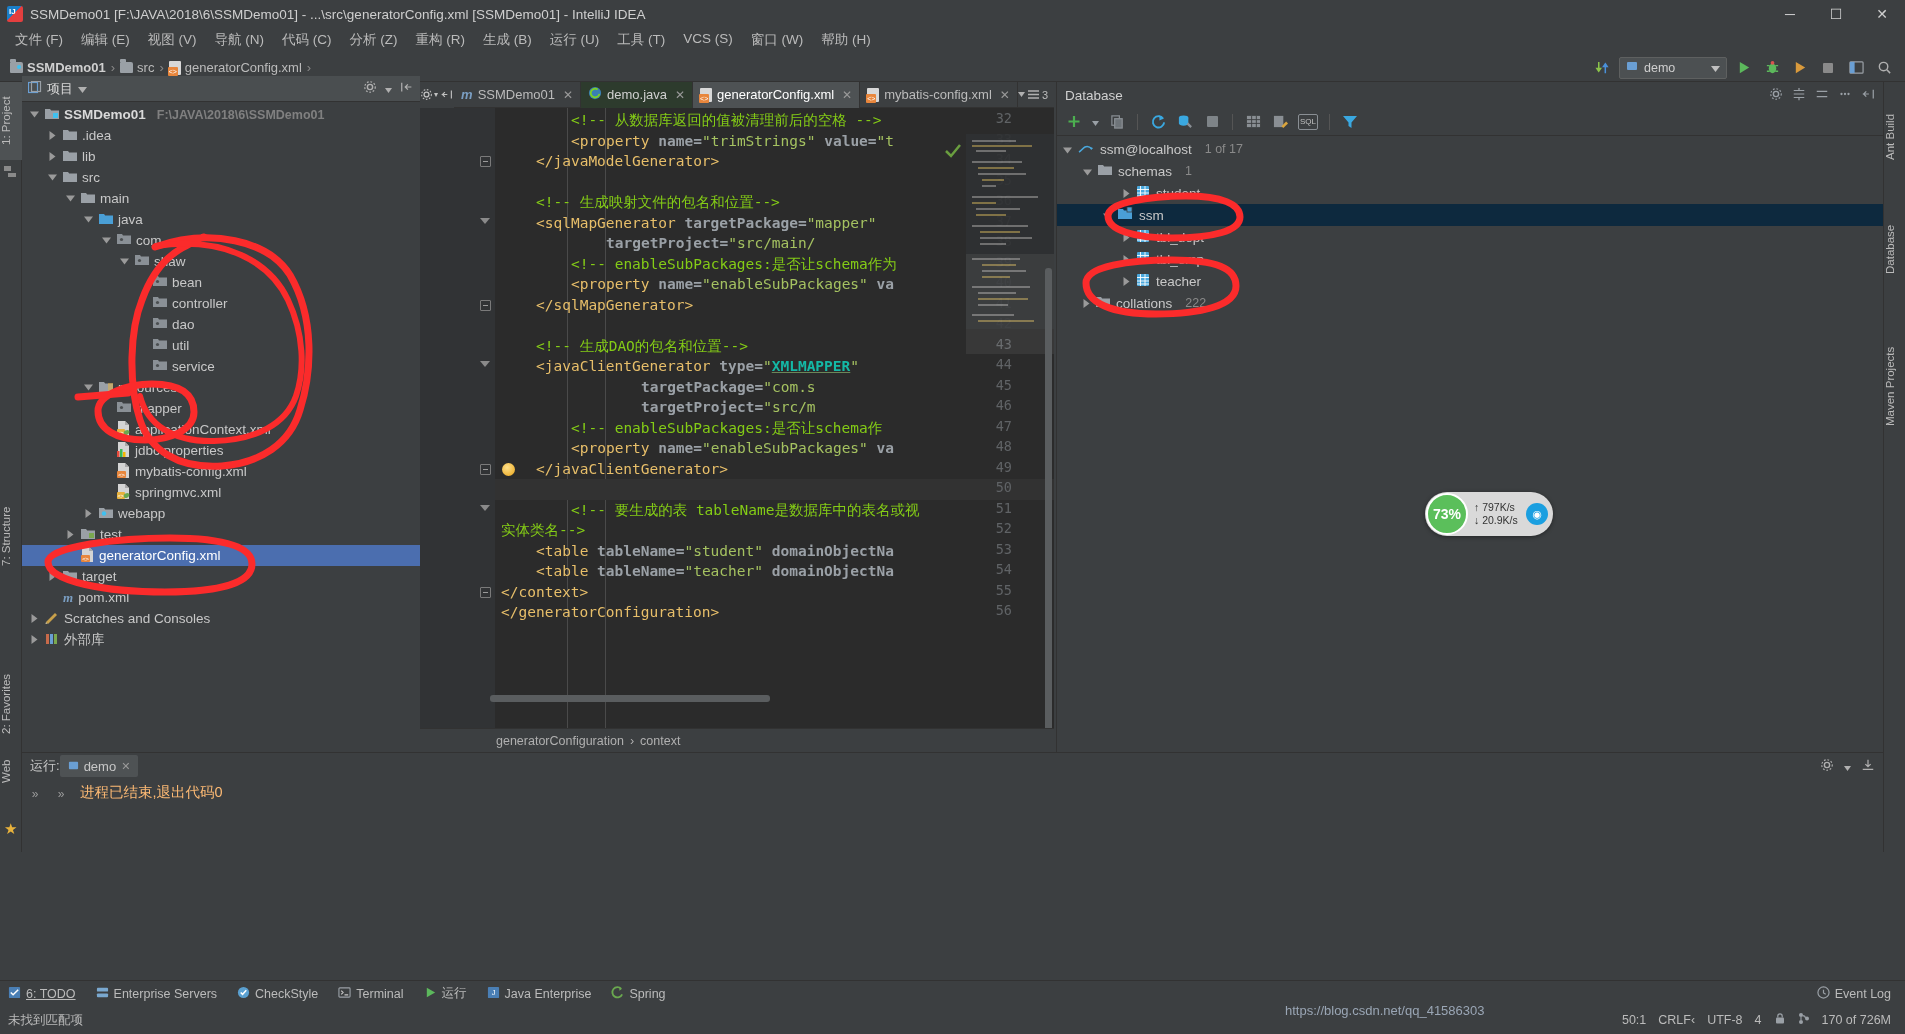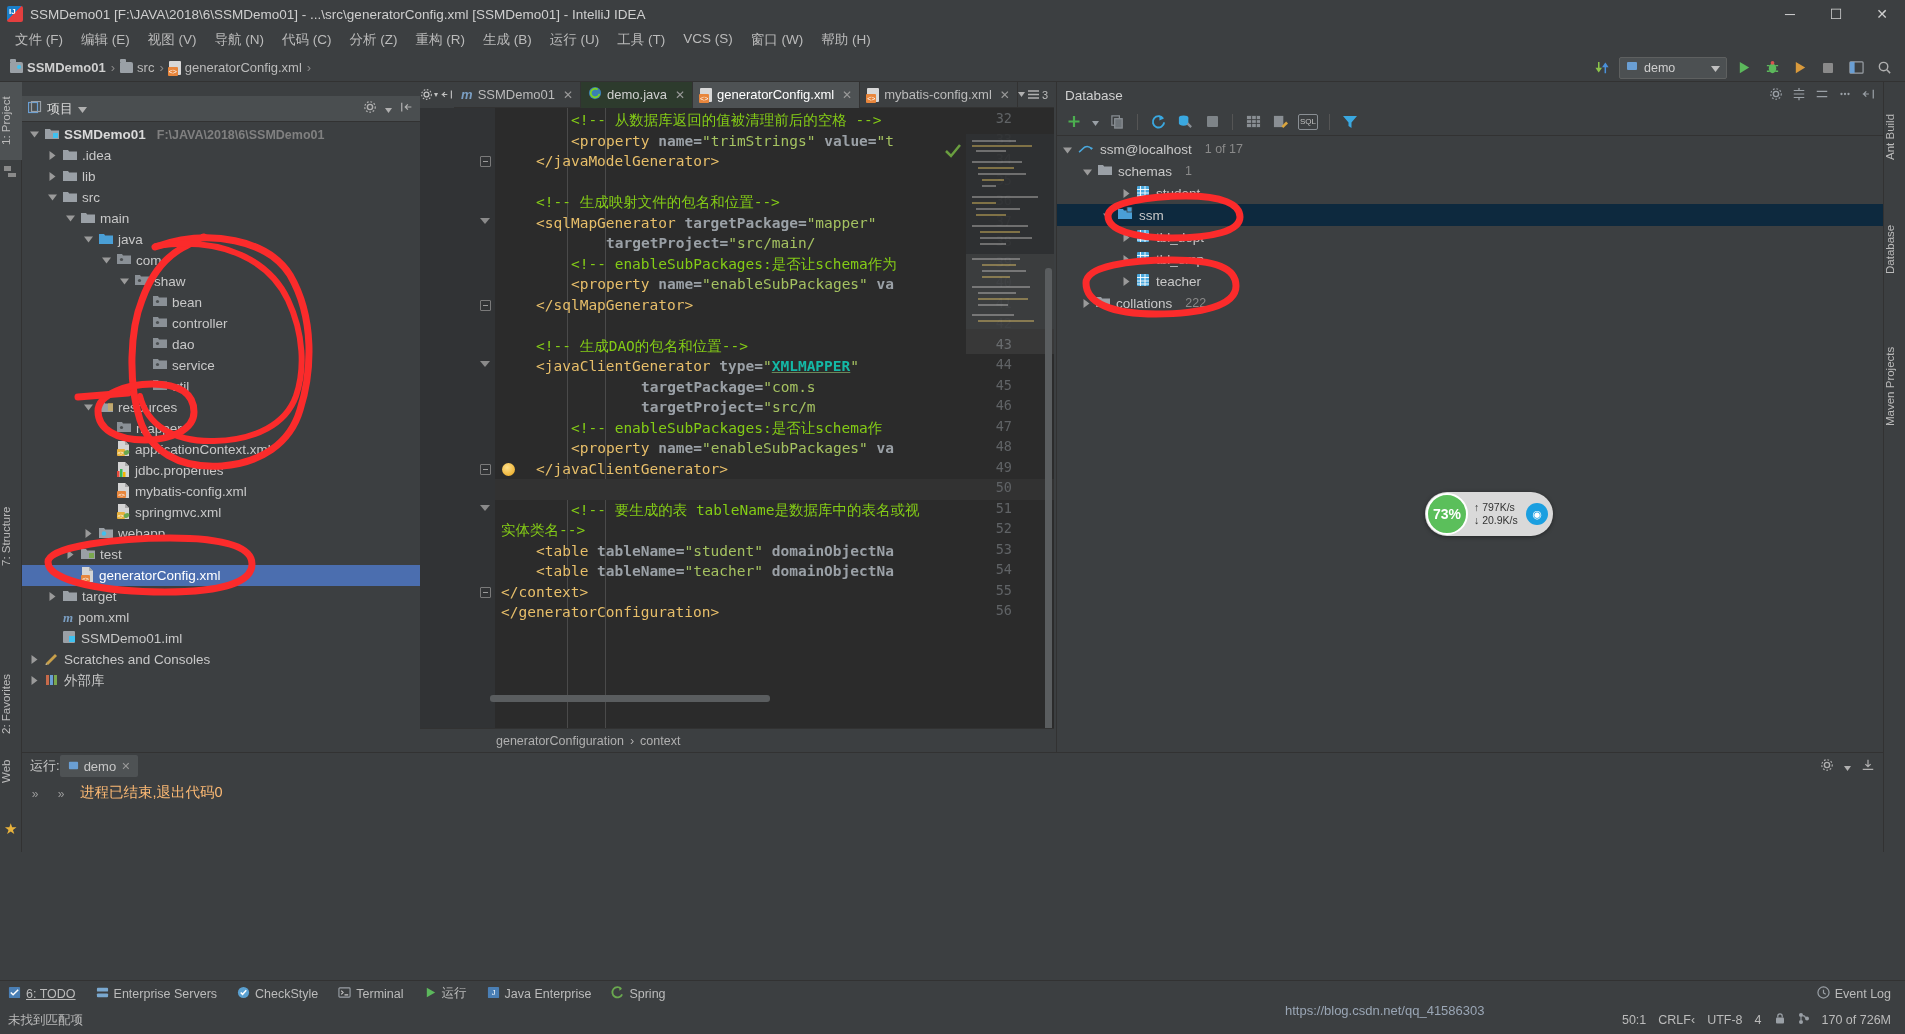--- a/index.html
+++ b/index.html
@@ -75,21 +75,21 @@
     font-size:11.5px;color:#bbb;padding:6px 0;white-space:nowrap;}
 
   
   .rightstrip{
     position:absolute;right:0;top:82px;width:22px;height:770px;background:#3c3f41;
     border-left:1px solid #323232;
   }
 
   
   .project-panel{
-    position:absolute;left:22px;top:96px;width:398px;height:658px;background:#22c55e;
+    position:absolute;left:22px;top:76px;width:398px;height:658px;background:#22c55e;
   }
   .panel-header{
     height:26px;background:#4a4e50;display:flex;align-items:center;padding:0 6px;gap:5px;
     border-bottom:1px solid #323232;
   }
   .panel-title{font-size:13px;color:#d8d8d8;}
   .panel-hdr-right{margin-left:auto;display:flex;align-items:center;gap:8px;}
   .tree{position:absolute;left:0;top:26px;right:0;bottom:0;overflow:hidden;background:#3c3f41;padding-top:2px;}
   .row{height:21px;display:flex;align-items:center;gap:5px;padding-left:6px;white-space:nowrap;font-size:13.5px;color:#c8c8c8;}
   .row.selected{background:#4b6eaf;color:#fff;}
@@ -458,29 +458,29 @@
               <circle cx="4.5" cy="6.5" r="1.6" fill="#4a4e50"></circle>
             </svg></span>
           <span>dao</span>
         </div>
         <div class="row" style="padding-left: 114px;">
           <span class="arrow"></span>
           <span class="ico"><svg width="14" height="12" viewBox="0 0 14 12">
               <path d="M0 1h5l1 1.4h8V11H0z" fill="#8a9096"></path>
               <circle cx="4.5" cy="6.5" r="1.6" fill="#4a4e50"></circle>
             </svg></span>
-          <span>service</span>
+          <span>util</span>
         </div>
         <div class="row" style="padding-left: 114px;">
           <span class="arrow"></span>
           <span class="ico"><svg width="14" height="12" viewBox="0 0 14 12">
               <path d="M0 1h5l1 1.4h8V11H0z" fill="#8a9096"></path>
               <circle cx="4.5" cy="6.5" r="1.6" fill="#4a4e50"></circle>
             </svg></span>
-          <span>util</span>
+          <span>service</span>
         </div>
         <div class="row" style="padding-left: 60px;">
           <span class="arrow">
             <svg width="9" height="7" viewBox="0 0 9 7">
               <path d="M0 0.5h9L4.5 6.5z" fill="#9a9a9a"></path>
             </svg>
           </span>
           <span class="ico"><svg width="14" height="13" viewBox="0 0 14 13">
               <path d="M0 2h5l1.2 1.6H14V12H0z" fill="#9aa0a6"></path>
               <path d="M9 4h5M9 6h5M9 8h5M9 10h5" stroke="#e8b23c" stroke-width="1.2"></path>
@@ -580,28 +580,20 @@
           </span>
           <span class="ico"><svg width="14" height="13" viewBox="0 0 14 13">
               <path d="M0 2h5l1.2 1.6H14V12H0z" fill="#9aa0a6"></path>
             </svg></span>
           <span>target</span>
         </div>
         <div class="row" style="padding-left: 24px;">
           <span class="arrow"></span>
           <span class="ico"><span style="color:#7a9ec2;font-style:italic;font-weight:bold;font-size:13px;font-family:'Liberation Serif',serif">m</span></span>
           <span>pom.xml</span>
-        </div>
-        <div class="row" style="padding-left: 24px;">
-          <span class="arrow"></span>
-          <span class="ico"><svg width="13" height="14" viewBox="0 0 13 14">
-              <rect x="0" y="1" width="12" height="12" rx="1" fill="#9aa0a6"></rect>
-              <rect x="6" y="6" width="6" height="6" fill="#3fc1f0"></rect>
-            </svg></span>
-          <span>SSMDemo01.iml</span>
         </div>
         <div class="row" style="padding-left: 6px;">
           <span class="arrow">
             <svg width="7" height="9" viewBox="0 0 7 9">
               <path d="M0.5 0L6.5 4.5L0.5 9z" fill="#9a9a9a"></path>
             </svg>
           </span>
           <span class="ico"><svg width="14" height="13" viewBox="0 0 14 13">
               <path d="M1 11L10 2l2 2-9 9z" fill="#c8a04a"></path>
               <path d="M1 11l-0.5 2 2-0.5z" fill="#e8d8a8"></path>

